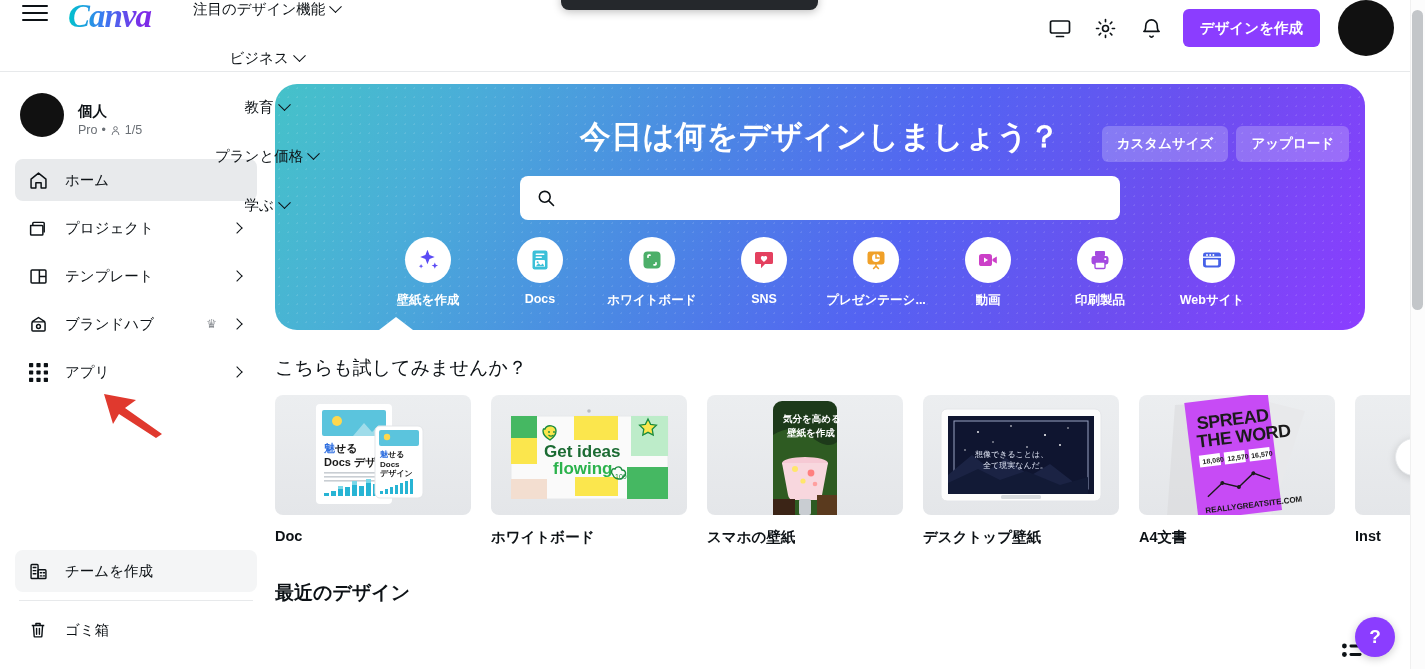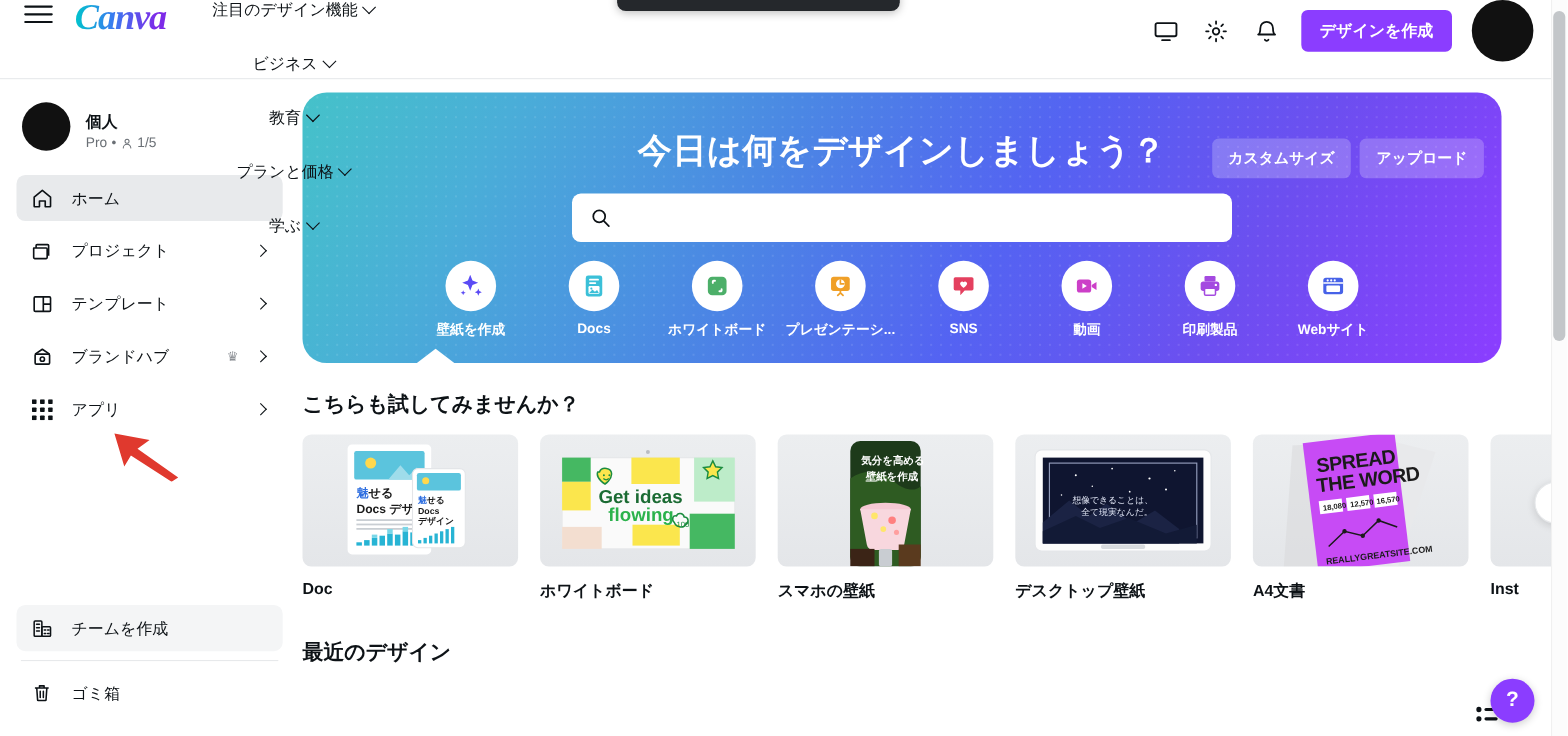--- a/index.html
+++ b/index.html
@@ -117,21 +117,21 @@
   .cat { width:112px; display:flex; flex-direction:column; align-items:center; gap:9px; cursor:pointer; }
   .cat-circle { width:46px; height:46px; border-radius:50%; background:#fff; display:flex; align-items:center; justify-content:center; }
   .cat-label { font-size:12.5px; color:#fff; font-weight:600; max-width:104px; overflow:hidden; text-overflow:ellipsis; white-space:nowrap; text-align:center; }
   .hero-notch {
     position:absolute; bottom:0; left:104px;
     width:0; height:0; border-left:17px solid transparent; border-right:17px solid transparent;
     border-bottom:13px solid #fff;
   }
 
   
-  .section-title { margin:25px 0 14px 3px; font-size:19px; font-weight:700; color:#0d1216; }
+  .section-title { margin:25px 0 14px 3px; font-size:19px; font-weight:400; color:#0d1216; }
   .cards { display:flex; gap:20px; margin-left:3px; position:relative; }
   .card { width:196px; flex:none; cursor:pointer; }
   .card-thumb {
     width:196px; height:120px; border-radius:8px; overflow:hidden; position:relative;
     background: linear-gradient(180deg,#eceef0 0%, #e4e6e9 100%);
     display:flex; align-items:center; justify-content:center;
   }
   .card-label { margin-top:13px; font-size:14.5px; font-weight:700; color:#0d1216; white-space:nowrap; overflow:hidden; }
   .carousel-next {
     position:absolute; right:-23px; top:43px; width:38px; height:38px; border-radius:50%;
@@ -382,37 +382,37 @@
               <path d="M8 9.2V8a.8.8 0 01.8-.8H10" stroke="#fff" stroke-width="1.7" fill="none" stroke-linecap="round"></path>
               <path d="M16 14.8V16a.8.8 0 01-.8.8H14" stroke="#fff" stroke-width="1.7" fill="none" stroke-linecap="round"></path>
             </svg>
           </div>
           <div class="cat-label">ホワイトボード</div>
         </div>
 
         <div class="cat">
           <div class="cat-circle">
             <svg width="24" height="24" viewBox="0 0 24 24">
+              <path d="M4.5 4h15a1.5 1.5 0 011.5 1.5v9A1.5 1.5 0 0119.5 16H13l-4 4.3V16H4.5A1.5 1.5 0 013 14.5v-9A1.5 1.5 0 014.5 4z" fill="#e4405f"></path>
+              <path d="M12 13.8s-3.2-2-3.2-4a1.9 1.9 0 013.2-1.3A1.9 1.9 0 0115.2 9.8c0 2-3.2 4-3.2 4z" fill="#fff"></path>
+            </svg>
+          </div>
+          <div class="cat-label">SNS</div>
+        </div>
+
+        <div class="cat">
+          <div class="cat-circle">
+            <svg width="24" height="24" viewBox="0 0 24 24">
               <rect x="3.5" y="3.5" width="17" height="13" rx="2.4" fill="#f0a028"></rect>
               <circle cx="12" cy="10" r="4" fill="#fff"></circle>
               <path d="M12 6.6v3.4h3.2" stroke="#f0a028" stroke-width="1.5" fill="none" stroke-linecap="round"></path>
               <path d="M12 16.5v2.2M9.6 20.5L12 18.2l2.4 2.3" stroke="#f0a028" stroke-width="1.6" fill="none" stroke-linecap="round" stroke-linejoin="round"></path>
             </svg>
           </div>
           <div class="cat-label">プレゼンテーシ...</div>
-        </div>
-
-        <div class="cat">
-          <div class="cat-circle">
-            <svg width="24" height="24" viewBox="0 0 24 24">
-              <path d="M4.5 4h15a1.5 1.5 0 011.5 1.5v9A1.5 1.5 0 0119.5 16H13l-4 4.3V16H4.5A1.5 1.5 0 013 14.5v-9A1.5 1.5 0 014.5 4z" fill="#e4405f"></path>
-              <path d="M12 13.8s-3.2-2-3.2-4a1.9 1.9 0 013.2-1.3A1.9 1.9 0 0115.2 9.8c0 2-3.2 4-3.2 4z" fill="#fff"></path>
-            </svg>
-          </div>
-          <div class="cat-label">SNS</div>
         </div>
 
         <div class="cat">
           <div class="cat-circle">
             <svg width="24" height="24" viewBox="0 0 24 24">
               <rect x="3" y="6" width="13" height="12" rx="2.6" fill="#cc3fc8"></rect>
               <path d="M16.5 11l4.3-2.6v7.2L16.5 13z" fill="#cc3fc8"></path>
               <path d="M8 9.6l4 2.4-4 2.4z" fill="#fff"></path>
             </svg>
           </div>

